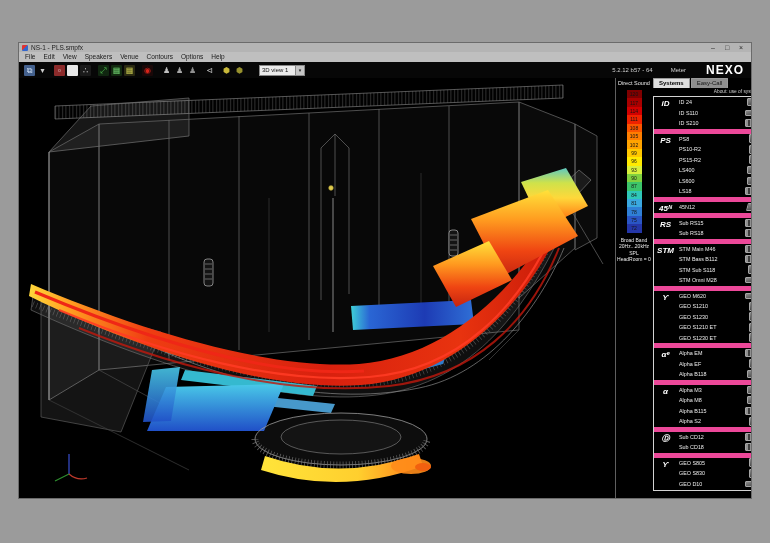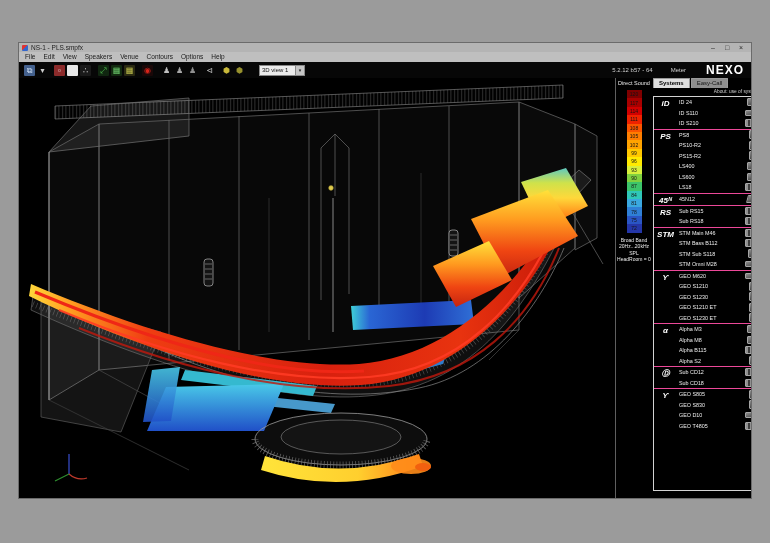--- a/index.html
+++ b/index.html
@@ -49,21 +49,21 @@
   .scale-footer{margin-top:4px;font-size:5px;color:#e9e9e9;text-align:center;line-height:6.5px;}
   
   .syspanel{position:absolute;left:634px;top:0;width:110px;height:100%;}
   .tabs{display:flex;gap:1px;height:10px;}
   .tab{font-size:6px;padding:0 5px;line-height:9px;border:1px solid #9a9a9a;border-bottom:none;
        border-radius:1px 1px 0 0;white-space:nowrap;}
   .tab.active{background:#dedede;color:#000;font-weight:bold;}
   .tab.inactive{background:#8f8f8f;color:#151515;}
   .hint{font-size:4.8px;color:#cfcfcf;text-align:right;height:8px;line-height:8px;padding-right:2px;}
   .listbox{border:1px solid #d2d2d2;background:#000;height:395px;overflow:hidden;}
-  .group{display:flex;border-top:1px solid #ec4899;}
+  .group{display:flex;border-top:5px solid #ec4899;}
   .group:first-child{border-top:none;}
   .glogo{width:23px;flex:none;color:#fff;font-weight:bold;font-style:italic;font-size:8px;
          padding-top:2px;text-align:center;line-height:9px;}
   .gitems{flex:1;min-width:0;}
   .item{height:10.5px;display:flex;align-items:center;}
   .iname{flex:1;font-size:5.4px;color:#ececec;padding-left:2px;white-space:nowrap;overflow:hidden;}
   .ithumb{width:20px;flex:none;display:flex;justify-content:center;align-items:center;}
   .th{background:linear-gradient(160deg,#8c8c8c,#3c3c3c);border:1px solid #a5a5a5;border-radius:1px;flex:none;}
   .th.col{width:6px;height:9px;}
   .th.tall{width:8px;height:9px;}
@@ -444,20 +444,43 @@
                 </div>
                 <div class="item">
                   <span class="iname">GEO S1230 ET</span>
                   <span class="ithumb">
                     <span class="th col"></span>
                   </span>
                 </div>
               </div>
             </div>
             <div class="group">
+              <span class="glogo">αᵉ</span>
+              <div class="gitems">
+                <div class="item">
+                  <span class="iname">Alpha EM</span>
+                  <span class="ithumb">
+                    <span class="th sub"></span>
+                  </span>
+                </div>
+                <div class="item">
+                  <span class="iname">Alpha EF</span>
+                  <span class="ithumb">
+                    <span class="th col"></span>
+                  </span>
+                </div>
+                <div class="item">
+                  <span class="iname">Alpha B118</span>
+                  <span class="ithumb">
+                    <span class="th box"></span>
+                  </span>
+                </div>
+              </div>
+            </div>
+            <div class="group">
               <span class="glogo">α</span>
               <div class="gitems">
                 <div class="item">
                   <span class="iname">Alpha M3</span>
                   <span class="ithumb">
                     <span class="th box"></span>
                   </span>
                 </div>
                 <div class="item">
                   <span class="iname">Alpha M8</span>

